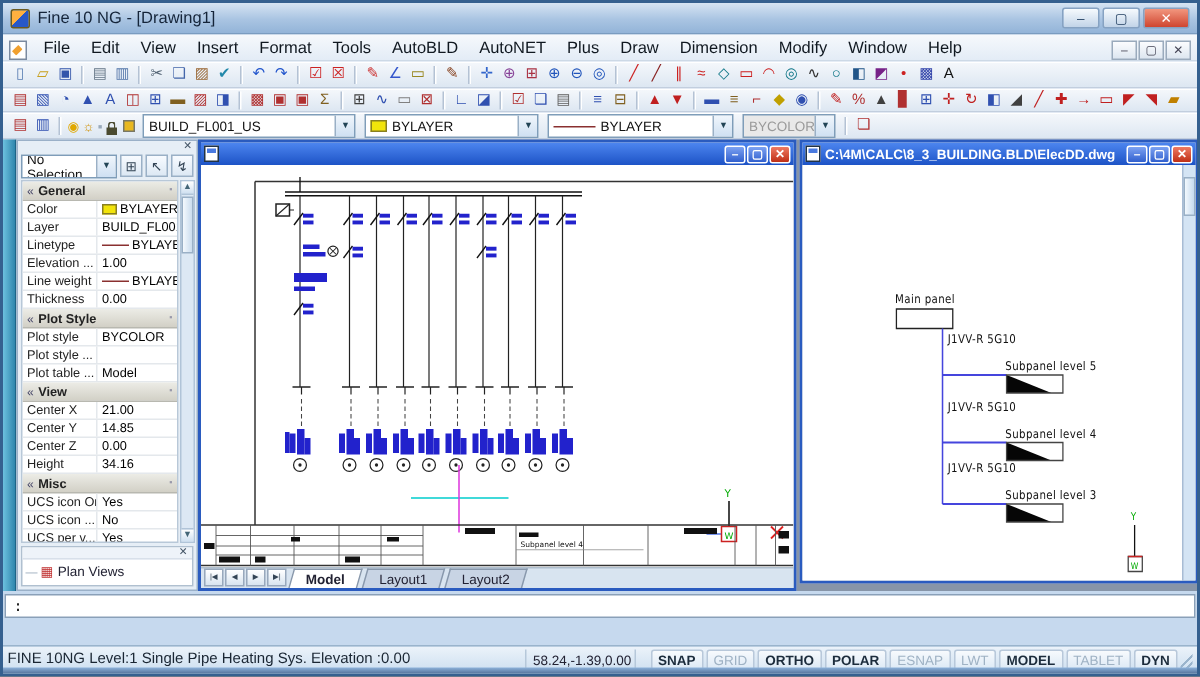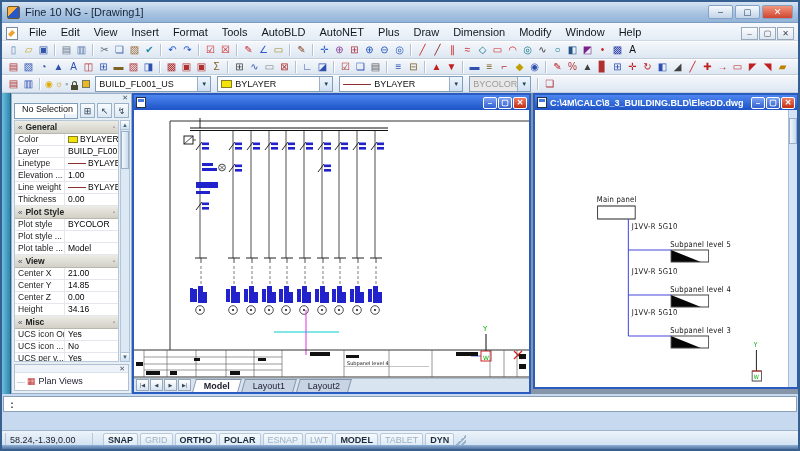--- a/index.html
+++ b/index.html
@@ -271,21 +271,21 @@
     <span id="tb3-left" style="display:flex;align-items:center;">
         <span class="tbico" style="color: rgb(176, 48, 48);">▤</span>
         <span class="tbico" style="color: rgb(48, 80, 176);">▥</span>
         <span class="tbsep"></span>
       </span>
     <span class="lay-ic" style="color:#e0a800;">◉</span>
     <span class="lay-ic" style="color:#d09000;">☼</span>
     <span class="lay-ic" style="color:#9aaabb;">▪</span>
     <span class="lockic"></span>
     <span class="chipo"></span>
-    <span class="combo" style="width:116px;">
+    <span class="combo" style="width:142px;">
       <span>BUILD_FL001_US</span>
       <span class="drop">▼</span>
     </span>
     <span class="combo" style="width:116px;">
       <span class="chipy"></span>
       <span>BYLAYER</span>
       <span class="drop">▼</span>
     </span>
     <span class="combo" style="width:124px;">
       <span class="lnsmp"></span>
@@ -302,21 +302,21 @@
       </span>
   </div>
 
   <div class="gripbar"></div>
 
   <div class="palette">
     <div class="pal-head">
       <span class="pal-x">✕</span>
     </div>
     <div class="pal-comborow">
-      <span class="combo pal-combo" style="margin:0;flex-direction:column;">
+      <span class="combo pal-combo" style="margin:0;">
         <span>No Selection</span>
         <span class="drop">▼</span>
       </span>
       <span id="pal-btns" style="display:flex;gap:2px;">
           <span class="pal-btn">⊞</span>
           <span class="pal-btn">↖</span>
           <span class="pal-btn">↯</span>
         </span>
     </div>
     <div class="pal-grid" id="pal-grid">
@@ -708,20 +708,21 @@
         <div class="vsb-th"></div>
       </div>
     </div>
   </div>
 
   <div class="cmdwrap">
     <div class="cmdbox">:</div>
   </div>
 
   <div class="statusbar">
+    <span class="smsg">FINE 10NG Level:1  Single Pipe Heating Sys. Elevation :0.00</span>
     <span class="scoords">58.24,-1.39,0.00</span>
     <span class="stogs" id="stogs">
         <span class="stog">SNAP</span>
         <span class="stog off">GRID</span>
         <span class="stog">ORTHO</span>
         <span class="stog">POLAR</span>
         <span class="stog off">ESNAP</span>
         <span class="stog off">LWT</span>
         <span class="stog">MODEL</span>
         <span class="stog off">TABLET</span>

